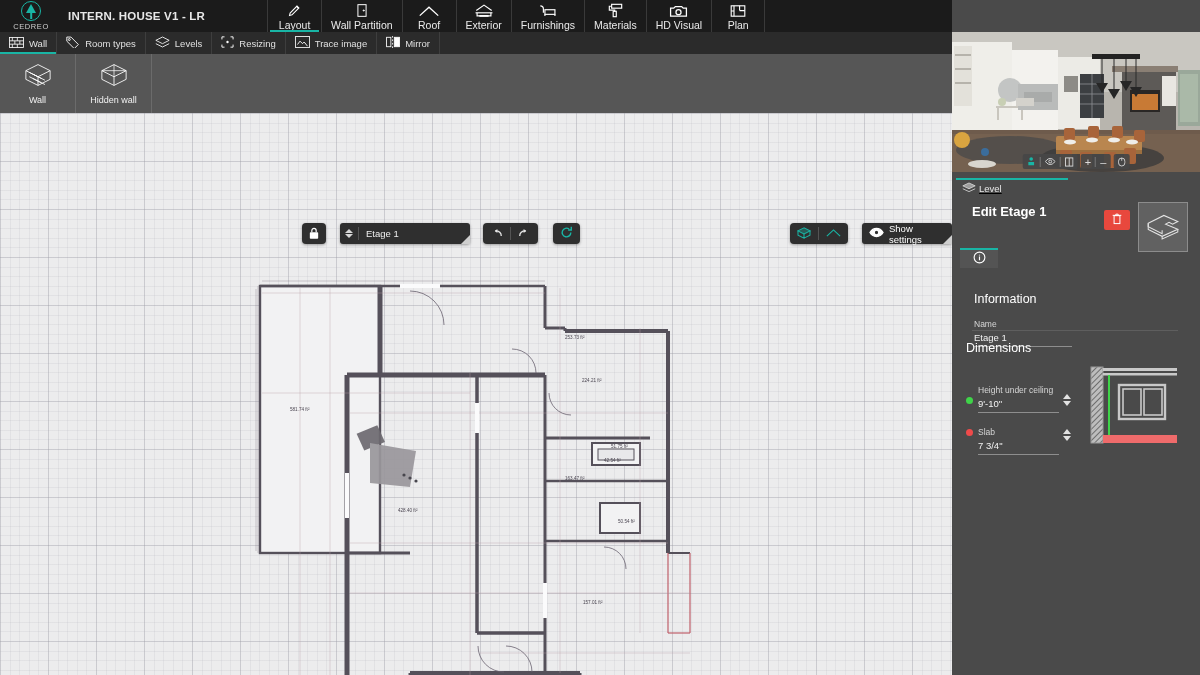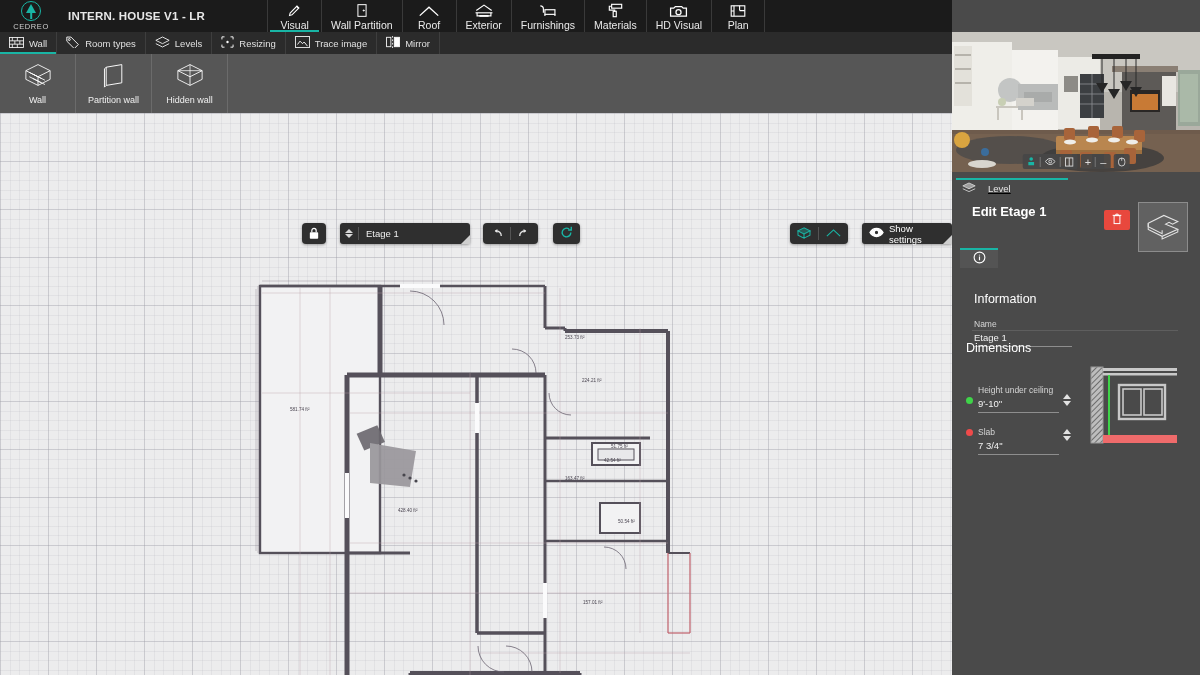--- a/index.html
+++ b/index.html
@@ -153,21 +153,21 @@
   .pv-b { padding: 0 4px; color: #dcdcdc; display: flex; align-items: center; height: 15px; }
   .pv-b.on { color: #19b5a5; }
   .pv-d { width: 1px; height: 10px; background: #777; }
 
   .tabstrip {
     position: absolute; top: 178px; left: 0; width: 248px; height: 18px;
   }
   .paneltab {
     position: absolute; left: 4px; top: 0; width: 112px; height: 18px;
     background: #4a4a4a; border-top: 2px solid #19b5a5;
-    display: flex; align-items: center; gap: 12px; padding-left: 6px; text-decoration: underline;
+    display: flex; align-items: center; gap: 3px; padding-left: 6px; text-decoration: underline;
   }
   .paneltab .lbl { color: #e7e7e7; font-size: 9.5px; }
 
   .panel-body { position: absolute; top: 196px; left: 0; width: 248px; height: 479px; background: #4a4a4a; }
   .edit-title { color: #fff; font-size: 13px; padding: 8px 0 0 20px; font-weight: bold; }
   .del-btn {
     position: absolute; right: 70px; top: 14px; width: 26px; height: 20px;
     background: #e8483d; border-radius: 2px; display: flex;
     align-items: center; justify-content: center;
   }
@@ -207,21 +207,21 @@
 
     <div class="tabs">
 
       <div class="tab active">
         <div class="ic">
           <svg width="15" height="15" viewBox="0 0 24 24" fill="none" stroke="#fff" stroke-width="1.7">
               <path d="M4 20l4-1 11-11-3-3L5 16l-1 4z"></path>
               <path d="M15 5l3 3"></path>
             </svg>
         </div>
-        <div class="lbl">Visual</div>
+        <div class="lbl">Layout</div>
       </div>
 
       <div class="tab">
         <div class="ic">
           <svg width="14" height="15" viewBox="0 0 24 24" fill="none" stroke="#fff" stroke-width="1.7">
               <rect x="5" y="2" width="14" height="20"></rect>
               <circle cx="15" cy="12" r="1" fill="#fff"></circle>
             </svg>
         </div>
         <div class="lbl">Wall Partition</div>
@@ -375,29 +375,20 @@
   <div class="toolbar2">
     <div class="tool2">
       <span>
         <svg width="30" height="26" viewBox="0 0 34 30" fill="none" stroke="#fff" stroke-width="1">
             <path d="M3 10l14-7 14 7-14 7z"></path>
             <path d="M3 10v10l14 7V17M31 10v10l-14 7"></path>
             <path d="M7 12l14 7M11 14l14 7M7 17l14 7M11 19l14 7"></path>
           </svg>
       </span>
       <span class="lbl">Wall</span>
-    </div>
-    <div class="tool2">
-      <span>
-        <svg width="28" height="26" viewBox="0 0 32 30" fill="none" stroke="#fff" stroke-width="1.1">
-            <path d="M7 6l18-3v21l-18 3z"></path>
-            <path d="M7 6l-2 2v21l2-2"></path>
-          </svg>
-      </span>
-      <span class="lbl">Partition wall</span>
     </div>
     <div class="tool2">
       <span>
         <svg width="30" height="26" viewBox="0 0 34 30" fill="none" stroke="#fff" stroke-width="1">
             <path d="M3 10l14-7 14 7-14 7z"></path>
             <path d="M3 10v10l14 7V17M31 10v10l-14 7"></path>
             <path d="M17 3v14M3 10l28 0" stroke-opacity=".85"></path>
           </svg>
       </span>
       <span class="lbl">Hidden wall</span>

